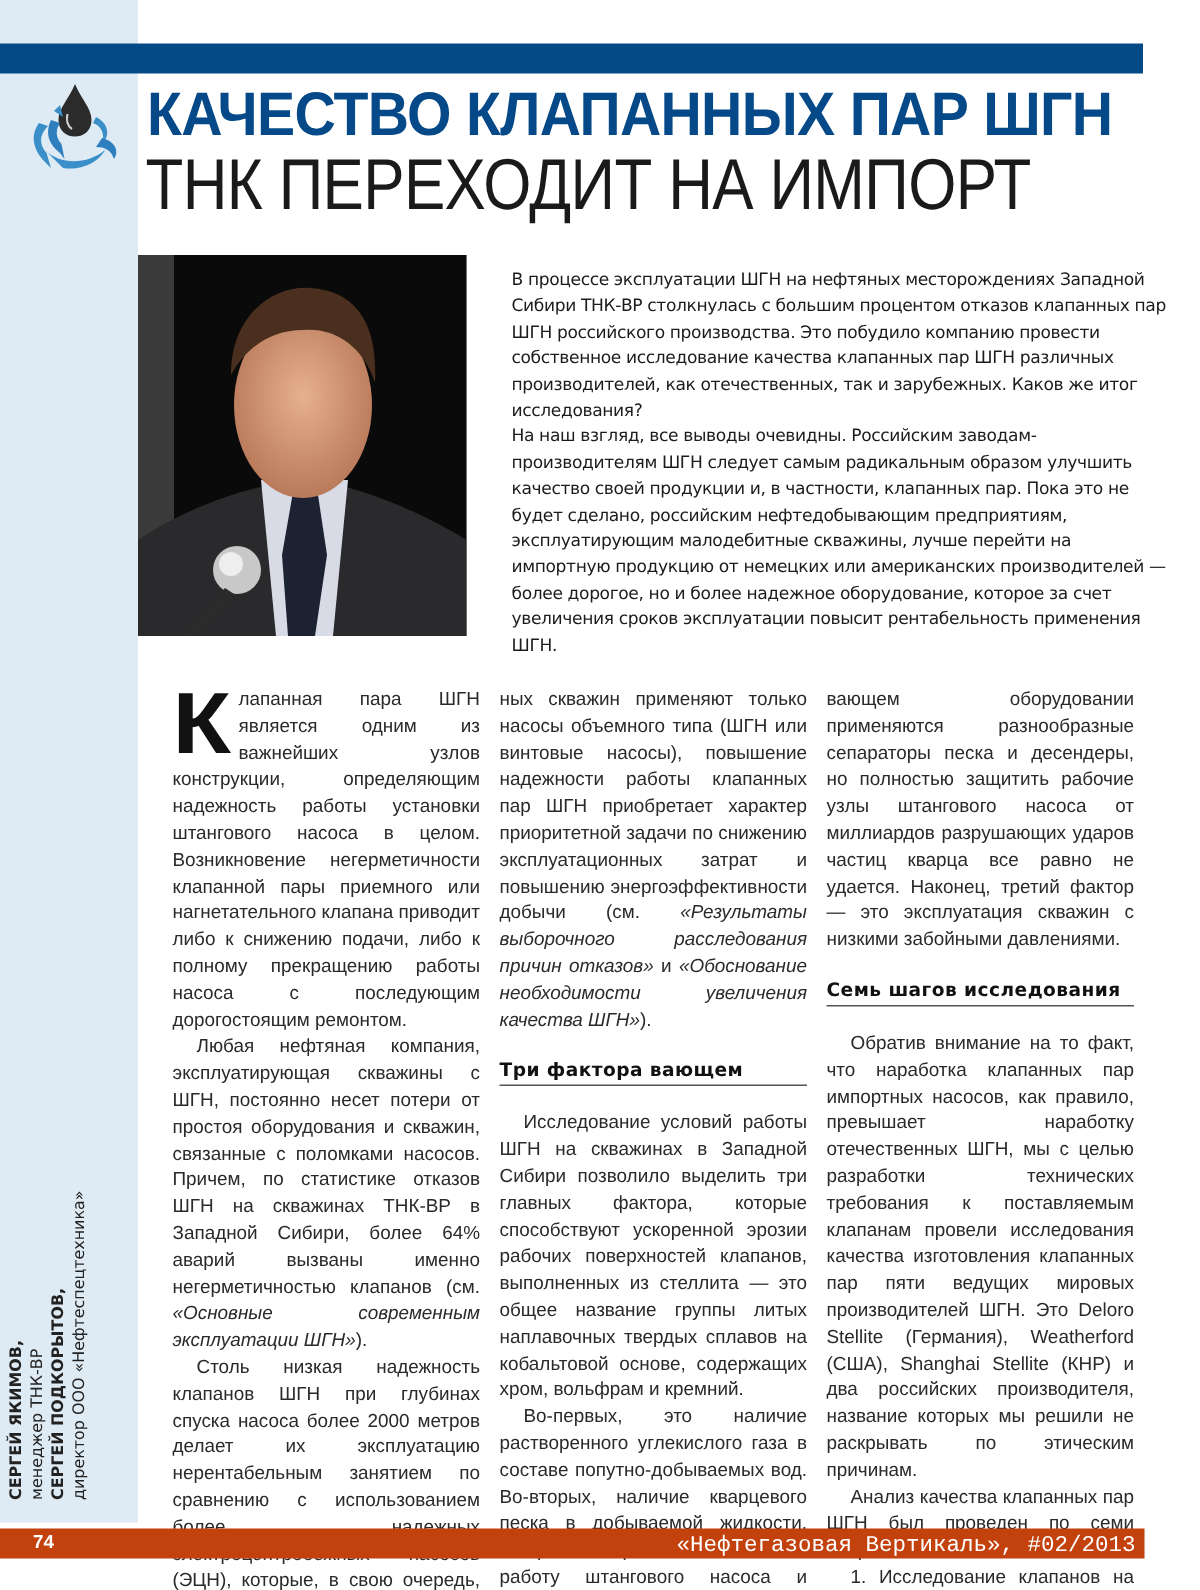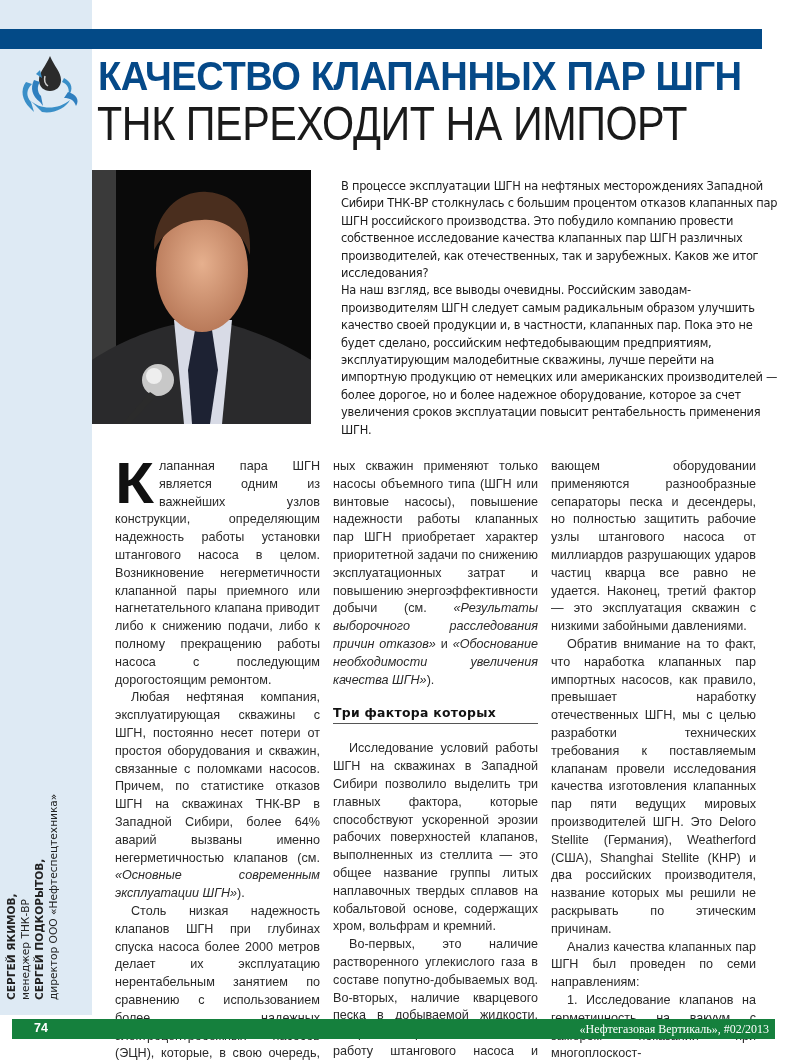--- a/index.html
+++ b/index.html
@@ -67,30 +67,30 @@
   }
   i { font-style: italic; }
   .authors {
     position: absolute; left: 4px; top: 1000px; width: 230px; height: 84px;
     transform: rotate(-90deg); transform-origin: left top;
     font-family: "DejaVu Sans", sans-serif; font-size: 10.6px; line-height: 14px;
     color: #222;
   }
   .authors .nm { font-weight: bold; }
   .bottom-bar {
-    position: absolute; left: 12px; top: 1019px; width: 763px; height: 20px;
-    background: #15803d; color: #fff;
+    position: absolute; left: 0; top: 1019px; width: 763px; height: 20px;
+    background: #c2410c; color: #fff;
   }
   .page-num {
     position: absolute; left: 22px; top: 2px; font-weight: bold; font-size: 12.5px;
     font-family: "Liberation Sans", sans-serif;
   }
   .journal {
-    position: absolute; right: 6px; top: 3px; font-size: 12px;
-    font-family: Liberation Serif, serif;
+    position: absolute; right: 6px; top: 3px; font-size: 15px;
+    font-family: Liberation Mono, monospace;
   }
 </style>
 </head>
 <body>
 
 <div class="sidebar"></div>
 <div class="top-bar"></div>
 
 <div class="logo">
   <svg width="78" height="70" viewBox="0 0 78 70">
@@ -143,27 +143,28 @@
 
 <div class="col col1">
   <p class="noind"><span class="dropcap">К</span><span>лапанная пара ШГН является одним из важнейших узлов конструкции, определяющим надежность работы установки штангового насоса в целом. Возникновение негерметичности клапанной пары приемного или нагнетательного клапана приводит либо к снижению подачи, либо к полному прекращению работы насоса с последующим дорогостоящим ремонтом.</span></p>
   <p><span>Любая нефтяная компания, эксплуатирующая скважины с ШГН, постоянно несет потери от простоя оборудования и скважин, связанные с поломками насосов. Причем, по статистике отказов ШГН на скважинах ТНК-ВР в Западной Сибири, более 64% аварий вызваны именно негерметичностью клапанов (см. </span><i>«Основные современным эксплуатации ШГН»</i><span>).</span></p>
   <p>Столь низкая надежность клапанов ШГН при глубинах спуска насоса более 2000 метров делает их эксплуатацию нерентабельным занятием по сравнению с использованием более надежных электроцентробежных насосов (ЭЦН), которые, в свою очередь, не отвечают современным требованиям повышения энергоэффективности.</p>
 
 </div>
 
 <div class="col col2">
   <p class="noind"><span>ных скважин применяют только насосы объемного типа (ШГН или винтовые насосы), повышение надежности работы клапанных пар ШГН приобретает характер приоритетной задачи по снижению эксплуатационных затрат и повышению энергоэффективности добычи (см. </span><i>«Результаты выборочного расследования причин отказов»</i><span> и </span><i>«Обоснование необходимости увеличения качества ШГН»</i><span>).</span></p>
-  <div class="sub">Три фактора которых</div>
+  <div class="sub">Три фактора вающем</div>
   <p>Исследование условий работы ШГН на скважинах в Западной Сибири позволило выделить три главных фактора, которые способствуют ускоренной эрозии рабочих поверхностей клапанов, выполненных из стеллита — это общее название группы литых наплавочных твердых сплавов на кобальтовой основе, содержащих хром, вольфрам и кремний.</p>
   <p>Во-первых, это наличие растворенного углекислого газа в составе попутно-добываемых вод. Во-вторых, наличие кварцевого песка в добываемой жидкости, который серьезно осложняет работу штангового насоса и приводит к его частым поломкам. Для борьбы с песком в современном нефтедобы-</p>
 </div>
 
 <div class="col col3">
   <p class="noind">вающем оборудовании применяются разнообразные сепараторы песка и десендеры, но полностью защитить рабочие узлы штангового насоса от миллиардов разрушающих ударов частиц кварца все равно не удается. Наконец, третий фактор — это эксплуатация скважин с низкими забойными давлениями.</p>
+  <div class="sub">Семь шагов исследования</div>
   <p>Обратив внимание на то факт, что наработка клапанных пар импортных насосов, как правило, превышает наработку отечественных ШГН, мы с целью разработки технических требования к поставляемым клапанам провели исследования качества изготовления клапанных пар пяти ведущих мировых производителей ШГН. Это Deloro Stellite (Германия), Weatherford (США), Shanghai Stellite (КНР) и два российских производителя, название которых мы решили не раскрывать по этическим причинам.</p>
   <p>Анализ качества клапанных пар ШГН был проведен по семи направлениям:</p>
   <p>1. Исследование клапанов на герметичность на вакуум с замером показаний при многоплоскост-</p>
 </div>
 
 <div class="bottom-bar">
   <span class="page-num">74</span>
   <span class="journal">«Нефтегазовая Вертикаль», #02/2013</span>
 </div>
 

